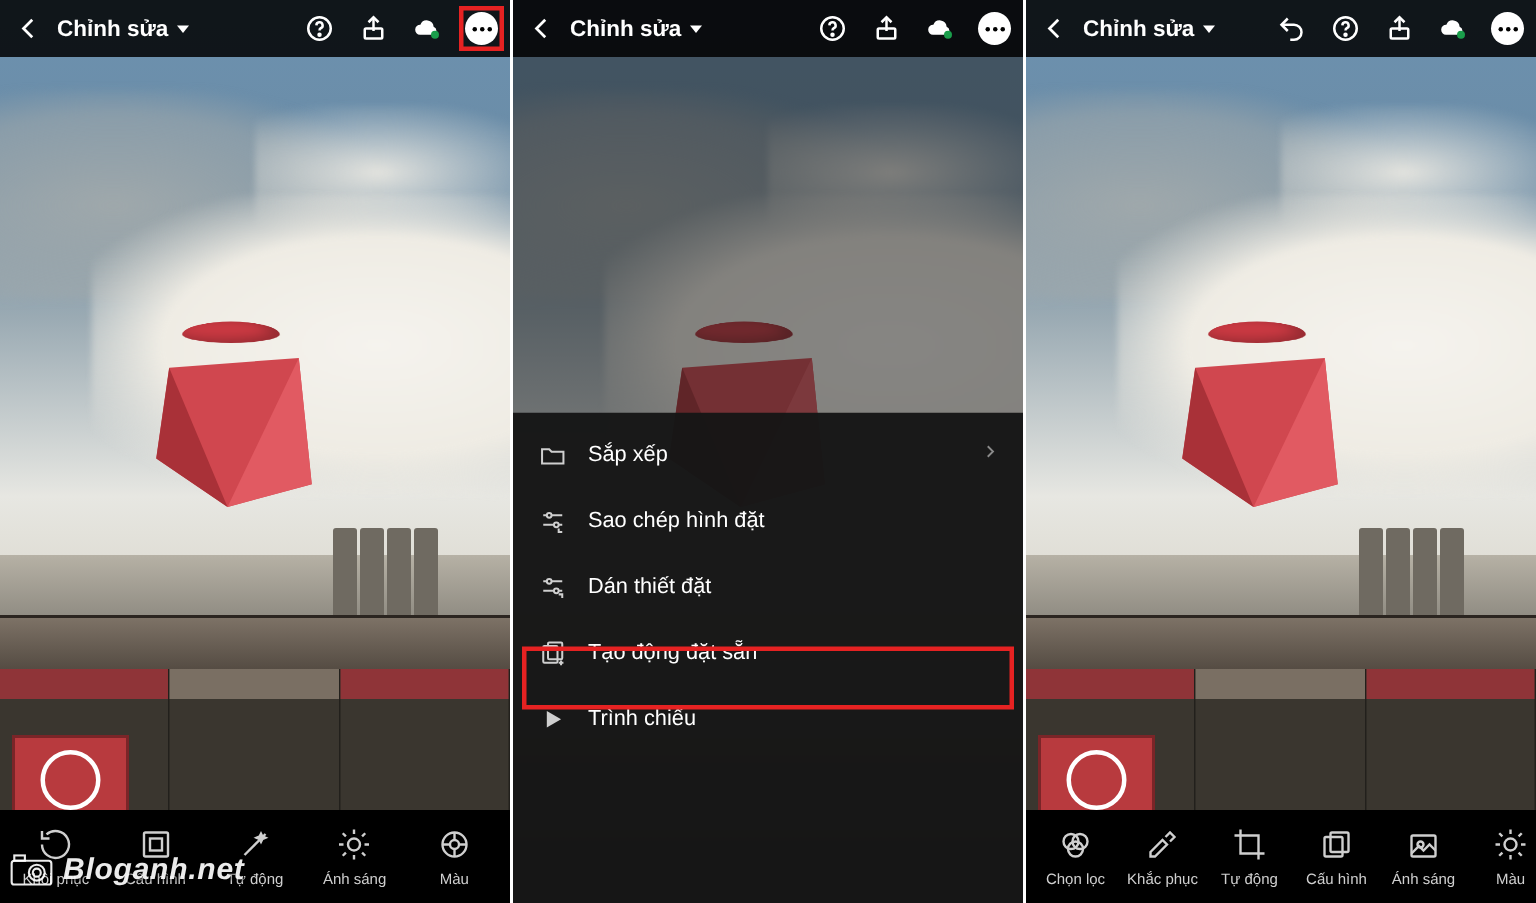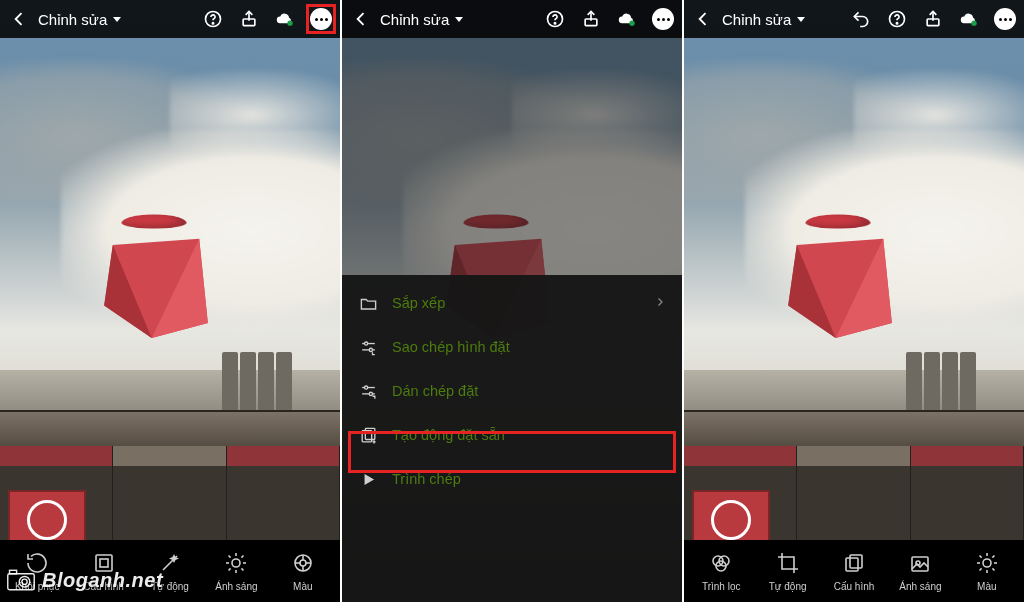--- a/index.html
+++ b/index.html
@@ -4,21 +4,21 @@
 <style>
   * { margin:0; padding:0; box-sizing:border-box; }
   html, body { width:1024px; height:602px; background:#fff; font-family:-apple-system,Helvetica,Arial,sans-serif; overflow:hidden; }
   .container { display:flex; width:1024px; height:602px; gap:2px; background:#fff; }
   .panel { flex:1; position:relative; background:#000; overflow:hidden; }
 
   
   .topbar { position:absolute; top:0; left:0; right:0; height:38px; background:rgba(0,0,0,0.85); display:flex; align-items:center; padding:0 8px; z-index:30; }
   .tb-left { display:flex; align-items:center; gap:8px; }
   .tb-right { margin-left:auto; display:flex; align-items:center; gap:14px; }
-  .title { color:#fff; font-size:15px; font-weight:400; display:flex; align-items:center; gap:4px; }
+  .title { color:#fff; font-size:15px; font-weight:700; display:flex; align-items:center; gap:4px; }
   .title .caret-down { width:0; height:0; border-left:4px solid transparent; border-right:4px solid transparent; border-top:5px solid #fff; margin-left:2px;}
   .ico { color:#fff; display:flex; align-items:center; justify-content:center; width:22px; height:22px; }
   .ico svg { width:20px; height:20px; }
   .more-circle { width:22px; height:22px; border-radius:50%; background:#fff; display:flex; align-items:center; justify-content:center; }
   .more-circle .dots { display:flex; gap:2px; }
   .more-circle .dots span { width:3px; height:3px; border-radius:50%; background:#000; display:block; }
 
   
   .photo { position:absolute; inset:0; background:linear-gradient(#6d92b0 0%, #6a8ba5 20%, #9aaab3 35%, #e7e7e2 55%, #d8d4c8 70%, #b0aa9d 80%, #2a2a2a 100%); }
   .clouds { position:absolute; top:30px; left:0; right:0; height:260px; }
@@ -47,21 +47,21 @@
 
   
   .toolscroll { position:absolute; left:0; right:0; bottom:0; height:62px; background:#000; display:flex; align-items:center; padding:0 4px; gap:0; z-index:25;}
   .tool { flex:1; min-width:58px; height:62px; display:flex; flex-direction:column; align-items:center; justify-content:center; gap:5px; color:#cfcfcf; }
   .tool .ti { width:26px; height:26px; display:flex; align-items:center; justify-content:center; }
   .tool .ti svg{width:24px;height:24px;}
   .tool .tl { font-size:10px; white-space:nowrap; }
 
   
   .menu { position:absolute; left:0; right:0; bottom:0; top:275px; background:rgba(22,22,22,0.97); z-index:40; padding:6px 0; }
-  .menu-item { display:flex; align-items:center; gap:14px; padding:12px 16px; color:#4d7c0f; font-size:14.5px; position:relative;}
+  .menu-item { display:flex; align-items:center; gap:14px; padding:12px 16px; color:#ffffff; font-size:14.5px; position:relative;}
   .menu-item .mi-ico { width:20px; height:20px; display:flex; align-items:center; justify-content:center; color:#cfcfcf;}
   .menu-item .mi-ico svg{width:19px;height:19px;}
   .menu-item .chev { margin-left:auto; color:#8a8a8a; }
   .menu-item .chev svg{width:12px;height:12px;}
 
   .hl-red { position:absolute; border:3px solid #e62222; z-index:50; pointer-events:none; }
   .hl1 { top:4px; right:4px; width:30px; height:30px;}
   .hl2 { top:156px; left:6px; right:6px; height:42px;}
 
   
@@ -318,40 +318,40 @@
       <div class="menu-item">
         <span class="mi-ico">
             <svg viewBox="0 0 24 24" fill="none" stroke="currentColor" stroke-width="1.7">
               <line x1="4" y1="7" x2="20" y2="7"></line>
               <circle cx="9" cy="7" r="2" fill="#161616"></circle>
               <line x1="4" y1="15" x2="20" y2="15"></line>
               <circle cx="15" cy="15" r="2" fill="#161616"></circle>
               <path d="M20 21v-3h-3"></path>
             </svg>
           </span>
-        <span>Dán chép đặt</span>
+        <span>Dán thiết đặt</span>
       </div>
       <div class="menu-item">
         <span class="mi-ico">
             <svg viewBox="0 0 24 24" fill="none" stroke="currentColor" stroke-width="1.7">
               <rect x="4" y="6" width="12" height="14" rx="1"></rect>
               <rect x="8" y="3" width="12" height="14" rx="1"></rect>
               <line x1="19" y1="18" x2="19" y2="22"></line>
               <line x1="17" y1="20" x2="21" y2="20"></line>
             </svg>
           </span>
         <span>Tạo động đặt sẵn</span>
       </div>
       <div class="menu-item">
         <span class="mi-ico">
             <svg viewBox="0 0 24 24" fill="currentColor">
               <path d="M7 5v14l12-7z"></path>
             </svg>
           </span>
-        <span>Trình chép</span>
+        <span>Trình chiếu</span>
       </div>
       <div class="hl-red hl2"></div>
     </div>
   </div>
 
   <div class="panel">
     <div class="topbar">
       <div class="tb-left">
         <span class="ico">
             <svg viewBox="0 0 24 24" fill="none" stroke="currentColor" stroke-width="2.2">
@@ -444,21 +444,30 @@
     <div class="darkband"></div>
     <div class="toolscroll">
       <div class="tool">
           <span class="ti">
             <svg viewBox="0 0 24 24" fill="none" stroke="currentColor" stroke-width="1.6">
               <circle cx="9" cy="10" r="5"></circle>
               <circle cx="15" cy="10" r="5"></circle>
               <circle cx="12" cy="15" r="5"></circle>
             </svg>
           </span>
-          <span class="tl">Trình lọc</span>
+          <span class="tl">Chọn lọc</span>
+        </div>
+      <div class="tool">
+          <span class="ti">
+            <svg viewBox="0 0 24 24" fill="none" stroke="currentColor" stroke-width="1.6">
+              <path d="M4 17l8-8 3 3-8 8H4z"></path>
+              <path d="M14 7l3-3 3 3-3 3"></path>
+            </svg>
+          </span>
+          <span class="tl">Khắc phục</span>
         </div>
       <div class="tool">
           <span class="ti">
             <svg viewBox="0 0 24 24" fill="none" stroke="currentColor" stroke-width="1.6">
               <path d="M6 2v16h16"></path>
               <path d="M2 6h16v16"></path>
             </svg>
           </span>
           <span class="tl">Tự động</span>
         </div>

